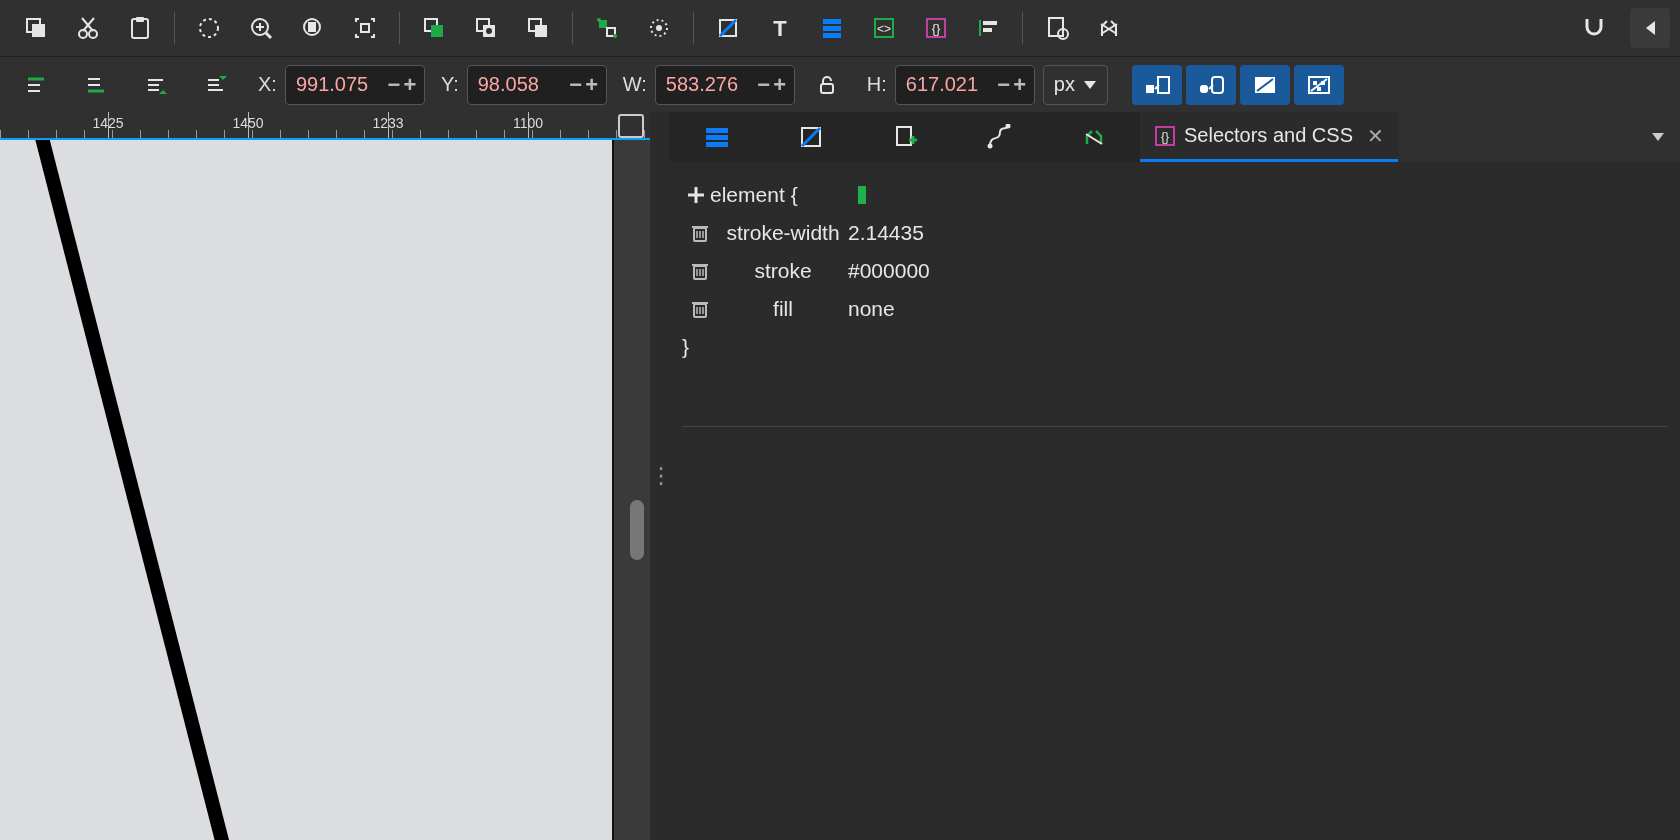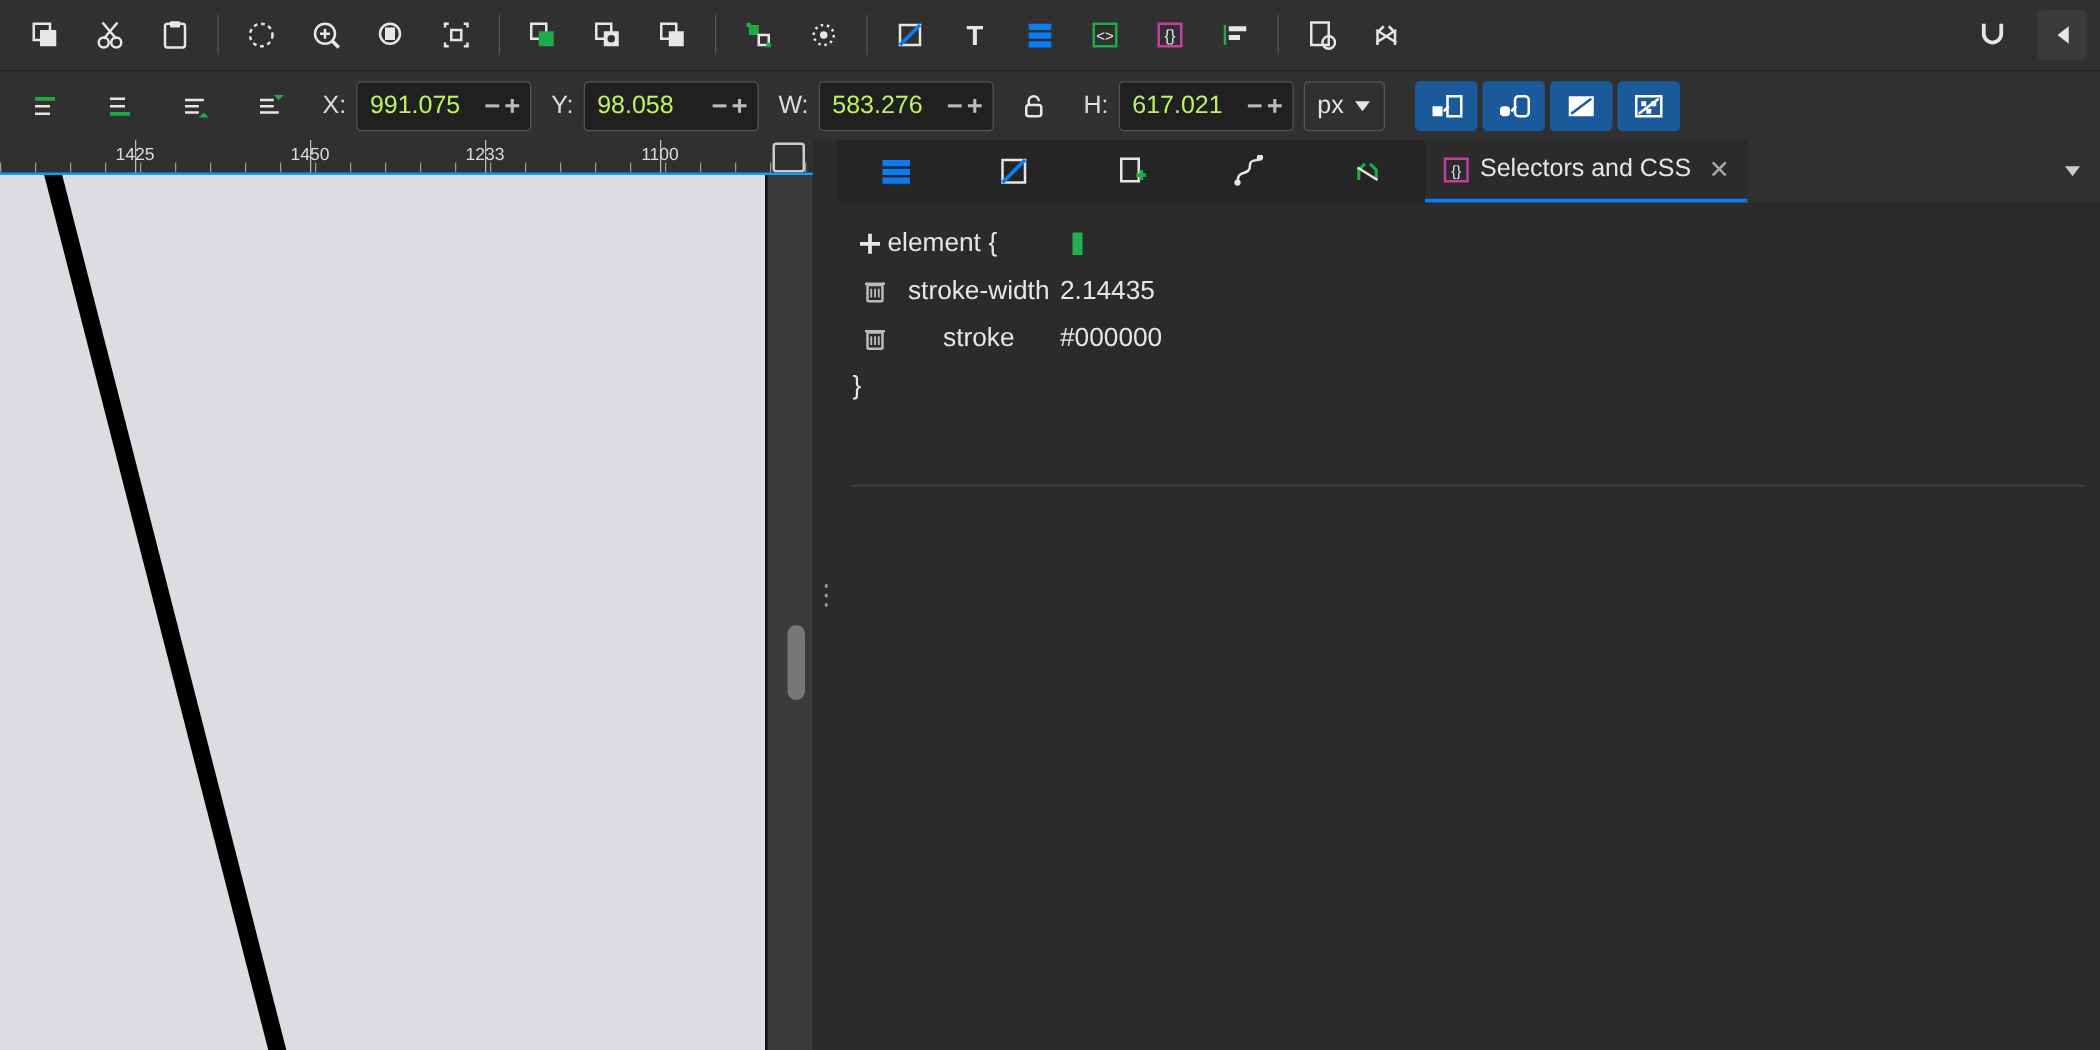--- a/index.html
+++ b/index.html
@@ -3,21 +3,21 @@
 <meta charset="utf-8">
 <style>
   * { box-sizing: border-box; margin: 0; padding: 0; }
   html, body { width: 1680px; height: 840px; overflow: hidden; background: #2b2b2b; font-family: "Segoe UI", "Liberation Sans", sans-serif; color: #e6e6e6; font-size: 20px; }
   .toolbar1 { height: 56px; background: #303030; display: flex; align-items: center; padding: 0 10px; gap: 0; }
   .toolbar2 { height: 56px; background: #303030; display: flex; align-items: center; padding: 0 10px; gap: 8px; border-top: 1px solid #222; }
   .tool-btn { width: 40px; height: 40px; display: flex; align-items: center; justify-content: center; cursor: pointer; border-radius: 3px; margin: 0 6px; }
   .sep { width: 1px; height: 32px; background: #555; margin: 0 8px; }
   .lbl { color: #ddd; font-size: 20px; margin-left: 8px; }
   .num-input { display: flex; align-items: center; background: #202020; border: 1px solid #555; border-radius: 4px; height: 40px; }
-  .num-input input { background: transparent; border: none; outline: none; color: #bef264; font-size: 20px; width: 100px; padding: 0 10px; }
+  .num-input input { background: transparent; border: none; outline: none; color: #fca5a5; font-size: 20px; width: 100px; padding: 0 10px; }
   .num-input .spin { display: flex; gap: 0; padding-right: 6px; }
   .num-input .spin span { width: 16px; text-align: center; color: #bbb; cursor: pointer; font-size: 22px; line-height: 20px; font-weight: bold; }
   .unit-dd { display: flex; align-items: center; background: #303030; border: 1px solid #555; border-radius: 4px; height: 40px; padding: 0 10px; gap: 8px; cursor: pointer; }
   .snap-btns { display: flex; gap: 4px; margin-left: 16px; }
   .snap-btn { width: 50px; height: 40px; background: #1a5a9a; border-radius: 4px; display: flex; align-items: center; justify-content: center; cursor: pointer; }
   .snap-btn svg { display:block; }
   .right-edge-btn { width: 40px; height: 40px; background: #3a3a3a; border-radius: 4px; display:flex; align-items:center; justify-content:center; cursor:pointer; }
 
   .workspace { display: flex; height: calc(840px - 112px); }
   .canvas-area { width: 650px; position: relative; background: #3a3a3a; display:flex; flex-direction:column; }
@@ -462,20 +462,33 @@
               <rect x="3" y="5" width="12" height="13" rx="1" fill="none" stroke="#bbb" stroke-width="2"></rect>
               <line x1="1" y1="4" x2="17" y2="4" stroke="#bbb" stroke-width="2"></line>
               <line x1="6" y1="8" x2="6" y2="15" stroke="#bbb" stroke-width="1.5"></line>
               <line x1="9" y1="8" x2="9" y2="15" stroke="#bbb" stroke-width="1.5"></line>
               <line x1="12" y1="8" x2="12" y2="15" stroke="#bbb" stroke-width="1.5"></line>
             </svg>
         </span>
         <span class="prop-name">stroke</span>
         <span class="prop-val">#000000</span>
       </div>
+      <div class="css-line">
+        <span class="css-trash">
+          <svg width="18" height="20">
+              <rect x="3" y="5" width="12" height="13" rx="1" fill="none" stroke="#bbb" stroke-width="2"></rect>
+              <line x1="1" y1="4" x2="17" y2="4" stroke="#bbb" stroke-width="2"></line>
+              <line x1="6" y1="8" x2="6" y2="15" stroke="#bbb" stroke-width="1.5"></line>
+              <line x1="9" y1="8" x2="9" y2="15" stroke="#bbb" stroke-width="1.5"></line>
+              <line x1="12" y1="8" x2="12" y2="15" stroke="#bbb" stroke-width="1.5"></line>
+            </svg>
+        </span>
+        <span class="prop-name">fill</span>
+        <span class="prop-val">none</span>
+      </div>
 
       <div class="css-line">
         <span>}</span>
       </div>
 
       <div class="divider-h"></div>
     </div>
   </div>
 </div>
 

